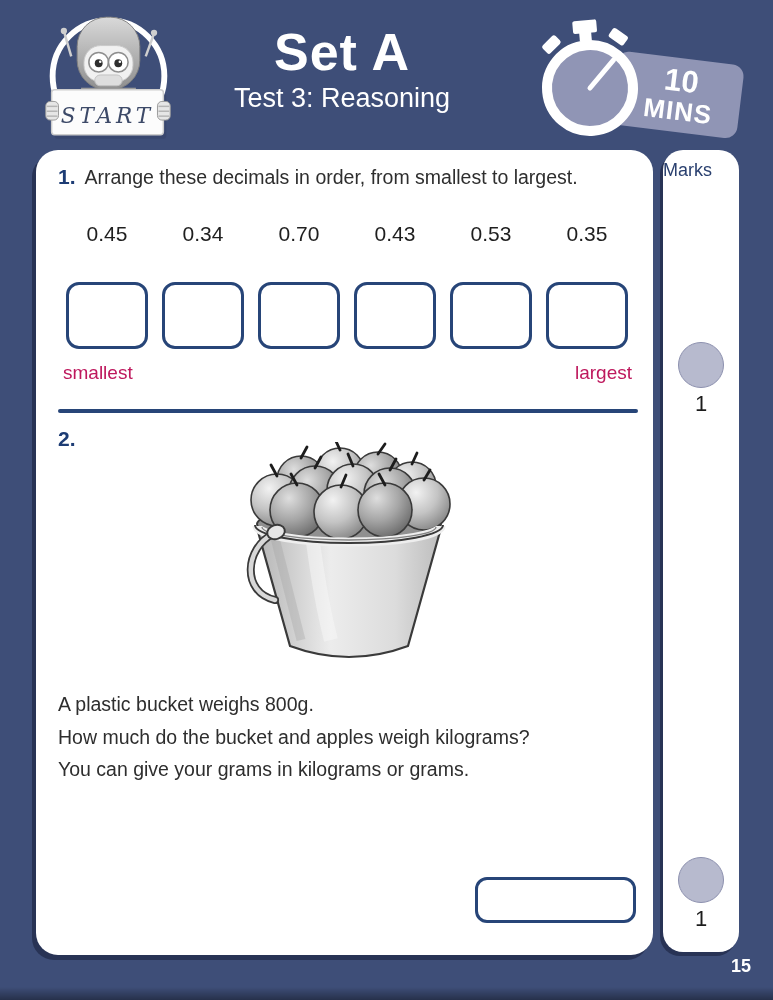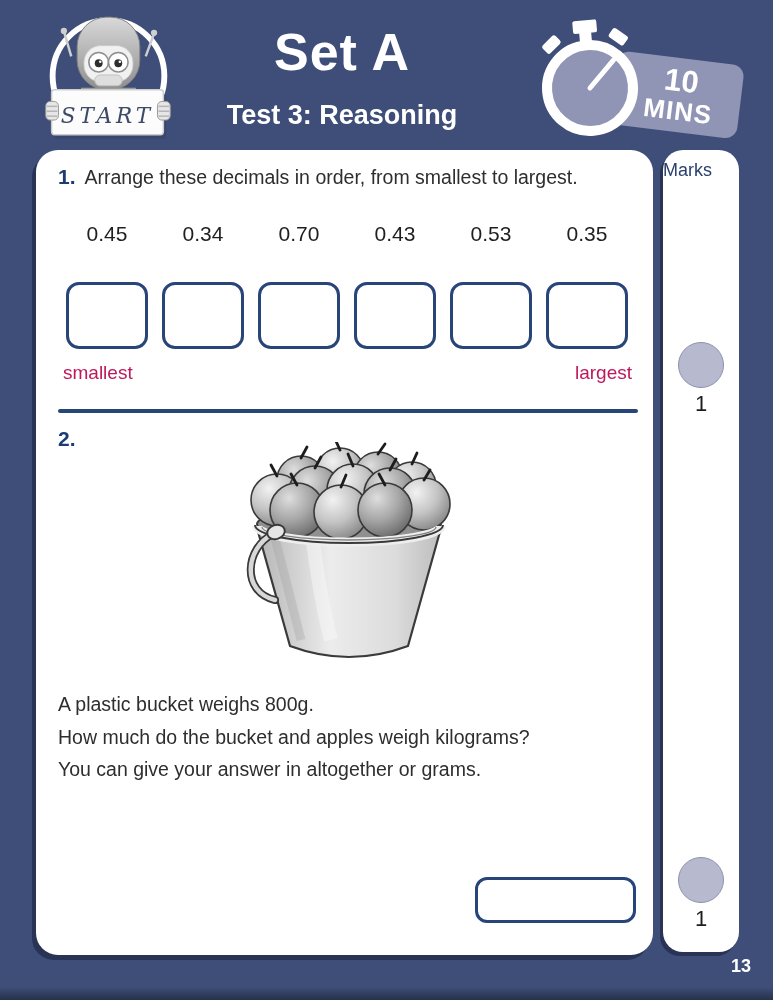--- a/index.html
+++ b/index.html
@@ -8,21 +8,21 @@
     position:relative;
     width:773px; height:1000px;
     background:#3E4E78;
     font-family:"Liberation Sans", sans-serif;
     overflow:hidden;
   }
   
   .robot-badge { position:absolute; left:34px; top:5px; width:147px; height:138px; }
   .titles { position:absolute; left:192px; top:26px; width:300px; text-align:center; color:#fff; }
   .set-title { font-size:52px; font-weight:800; letter-spacing:1px; line-height:1.0; }
-  .test-subtitle { font-size:27px; font-weight:700; margin-top:22px; }
+  .test-subtitle { font-size:27px; font-weight:400; margin-top:5px; }
   .timer-badge { position:absolute; left:528px; top:12px; width:228px; height:130px; }
 
   
   .card {
     position:absolute; left:36px; top:150px; width:617px; height:805px;
     background:#fff; border-radius:22px;
     box-shadow:-4px 5px 0 rgba(22,30,56,0.55);
   }
   .q-row { position:absolute; left:22px; top:15px; display:flex; gap:9px; width:580px; }
   .q-num { font-size:21px; font-weight:800; color:#1d3c74; flex:0 0 auto; }
@@ -239,32 +239,32 @@
 
       <path d="M30,92 C2,106 -2,150 32,158" fill="none" stroke="#3a3a3a" stroke-width="8" stroke-linecap="round"></path>
       <path d="M30,92 C2,106 -2,150 32,158" fill="none" stroke="#d8d8d8" stroke-width="4.5" stroke-linecap="round"></path>
       <ellipse cx="33" cy="90" rx="9" ry="7" fill="#e6e6e6" stroke="#3a3a3a" stroke-width="2" transform="rotate(-18 33 90)"></ellipse>
     </svg>
   </div>
 
   <div class="q2-text">
     <p>A plastic bucket weighs 800g.</p>
     <p>How much do the bucket and apples weigh kilograms?</p>
-    <p>You can give your answer in altogether or grams.</p>
+    <p>You can give your grams in kilograms or grams.</p>
   </div>
 
   <div class="q2-answer-box"></div>
 </main>
 
 <aside class="marks-panel">
   <div class="marks-title">Marks</div>
   <div class="mark-item m1">
     <div class="mark-circle"></div>
     <div class="mark-value">1</div>
   </div>
   <div class="mark-item m2">
     <div class="mark-circle"></div>
     <div class="mark-value">1</div>
   </div>
 </aside>
 
-<div class="page-number">13</div>
+<div class="page-number">15</div>
 <div class="bottom-edge"></div>
 
 </body></html>

